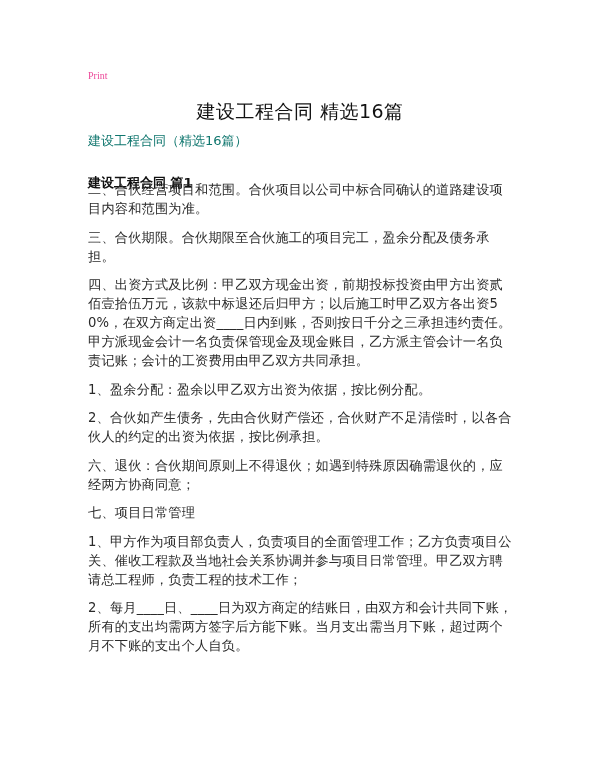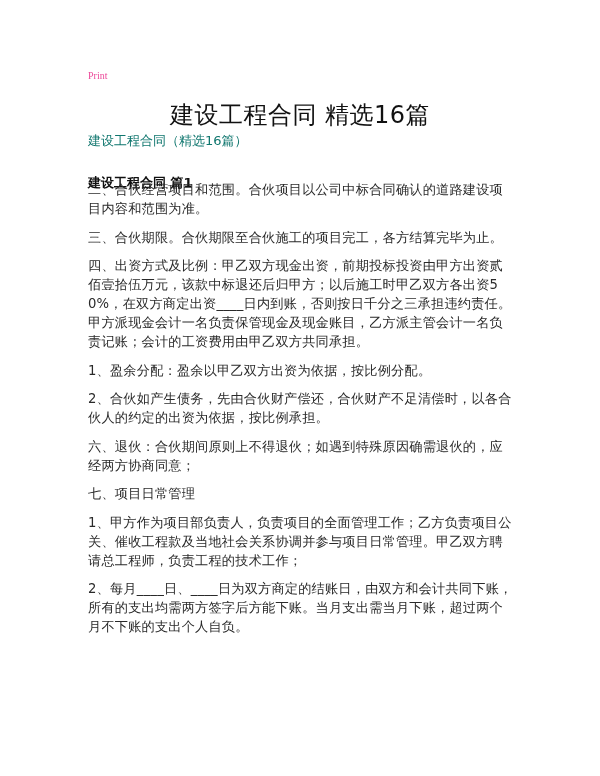--- a/index.html
+++ b/index.html
@@ -2,38 +2,38 @@
 <html><head>
 <meta charset="utf-8">
 <style>
   html, body { margin: 0; padding: 0; background: #ffffff; }
   body { width: 600px; height: 776px; overflow: hidden; position: relative;
          font-family: "DejaVu Sans", "Liberation Sans", sans-serif; color: #222; }
   .page { position: absolute; left: 88px; top: 0; width: 428px; }
   .print { position: absolute; left: 0; top: 70px;
            font-family: "Liberation Serif", "DejaVu Serif", serif; font-size: 10px; color: #ec4899; }
   .title { position: absolute; left: 0; width: 424px; top: 99px; text-align: center;
-           font-size: 24px; color: #111; letter-spacing: 0.5px; }
+           font-size: 19px; color: #111; letter-spacing: 0.5px; }
   .subtitle { position: absolute; left: 0; top: 132px; font-size: 13px; color: #0f766e; }
   .heading { position: absolute; left: 0; top: 174px; font-size: 13px; font-weight: bold; color: #111; }
   .body { position: absolute; left: 0; top: 180px; width: 428px; }
   .para { font-size: 13.2px; line-height: 19px; margin: 0 0 9.5px 0; color: #2a2a2a;
           word-break: break-all; letter-spacing: 0.2px; }
 </style>
 </head>
 <body>
 
 <div class="page">
   <div class="print">Print</div>
   <div class="title">建设工程合同 精选16篇</div>
   <div class="subtitle">建设工程合同（精选16篇）</div>
   <div class="heading">建设工程合同 篇1</div>
   <div class="body">
     <p class="para">二、合伙经营项目和范围。合伙项目以公司中标合同确认的道路建设项目内容和范围为准。</p>
-    <p class="para">三、合伙期限。合伙期限至合伙施工的项目完工，各方结算完毕为止。</p>
+    <p class="para">三、合伙期限。合伙期限至合伙施工的项目完工，盈余分配及债务承担。</p>
     <p class="para">四、出资方式及比例：甲乙双方现金出资，前期投标投资由甲方出资贰佰壹拾伍万元，该款中标退还后归甲方；以后施工时甲乙双方各出资50%，在双方商定出资____日内到账，否则按日千分之三承担违约责任。甲方派现金会计一名负责保管现金及现金账目，乙方派主管会计一名负责记账；会计的工资费用由甲乙双方共同承担。</p>
     <p class="para">1、盈余分配：盈余以甲乙双方出资为依据，按比例分配。</p>
     <p class="para">2、合伙如产生债务，先由合伙财产偿还，合伙财产不足清偿时，以各合伙人的约定的出资为依据，按比例承担。</p>
     <p class="para">六、退伙：合伙期间原则上不得退伙；如遇到特殊原因确需退伙的，应经两方协商同意；</p>
     <p class="para">七、项目日常管理</p>
     <p class="para">1、甲方作为项目部负责人，负责项目的全面管理工作；乙方负责项目公关、催收工程款及当地社会关系协调并参与项目日常管理。甲乙双方聘请总工程师，负责工程的技术工作；</p>
     <p class="para">2、每月____日、____日为双方商定的结账日，由双方和会计共同下账，所有的支出均需两方签字后方能下账。当月支出需当月下账，超过两个月不下账的支出个人自负。</p>
   </div>
 </div>
 

